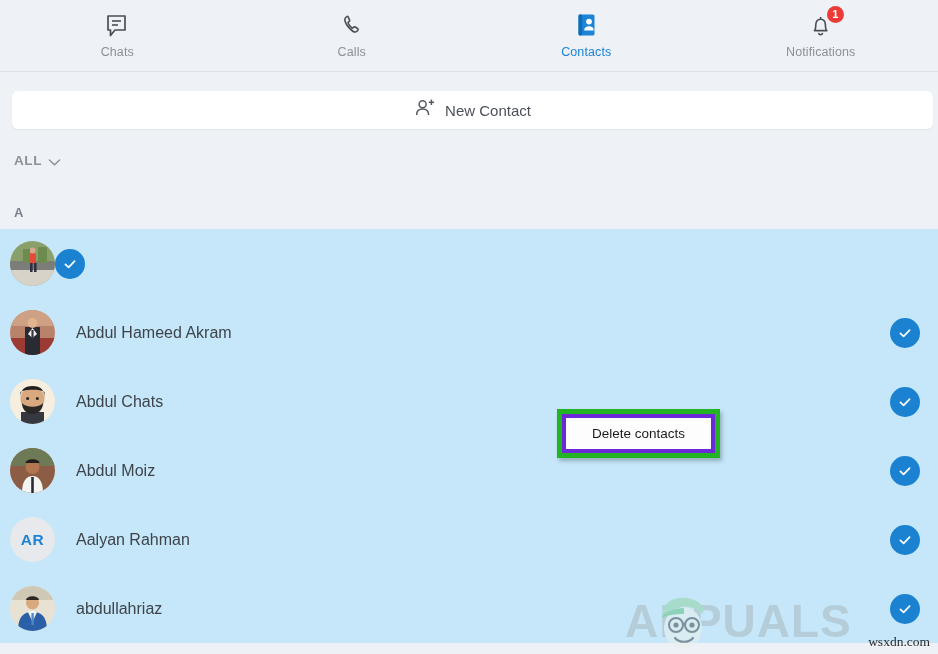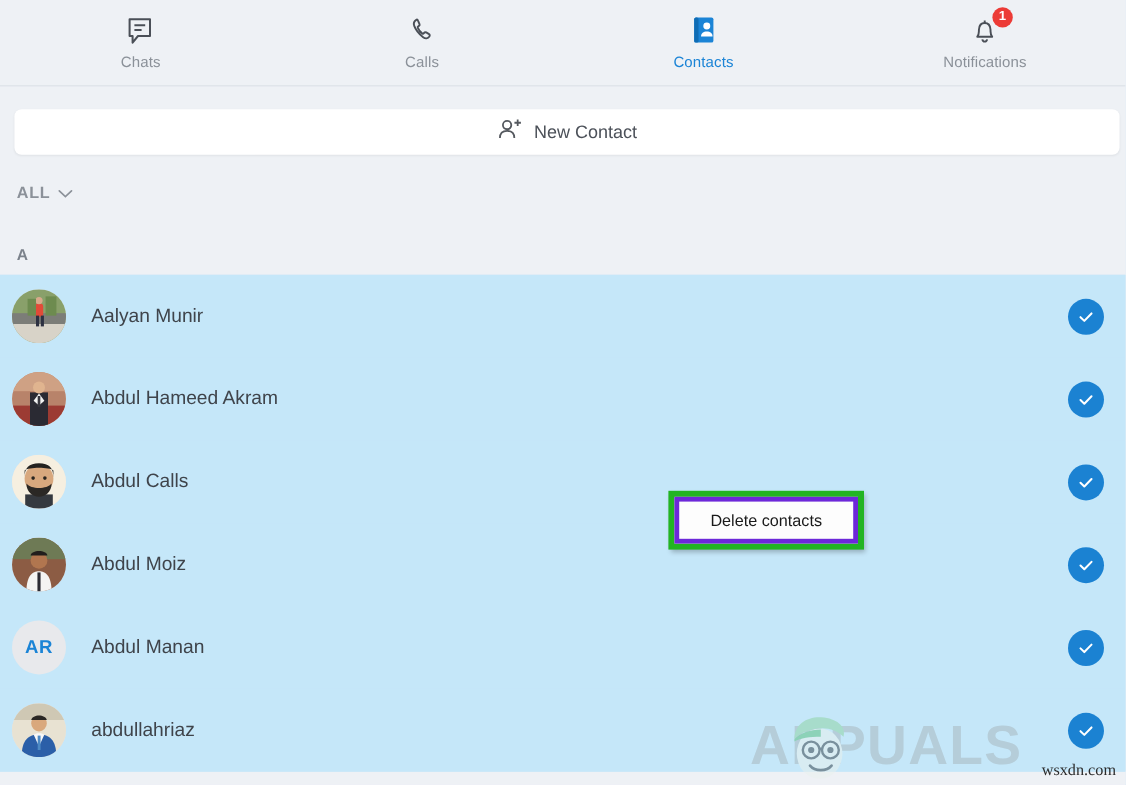--- a/index.html
+++ b/index.html
@@ -207,21 +207,20 @@
           <rect y="26" width="45" height="19" fill="#d8d3c8"></rect>
           <rect x="0" y="20" width="45" height="9" fill="#7c7d78"></rect>
           <rect x="19" y="12" width="7" height="11" rx="2.5" fill="#e14b38"></rect>
           <circle cx="22.5" cy="9.5" r="3" fill="#d7a98a"></circle>
           <rect x="20" y="22" width="2.6" height="9" fill="#2d3142"></rect>
           <rect x="24" y="22" width="2.6" height="9" fill="#2d3142"></rect>
           <rect x="13" y="8" width="7" height="14" fill="#6d8b4f"></rect>
           <rect x="28" y="6" width="9" height="16" fill="#6d8b4f"></rect>
         </svg>
       </div>
-      <div class="contact-name">Aalyan Munir</div>
       <div class="check-circle">
         <svg width="16" height="16" viewBox="0 0 16 16">
           <path d="M3.4 8.3 L6.6 11.4 L12.6 5.2" fill="none" stroke="#ffffff" stroke-width="1.7" stroke-linecap="round" stroke-linejoin="round"></path>
         </svg>
       </div>
     </div>
 
     <div class="contact-row">
       <div class="avatar">
         <svg viewBox="0 0 45 45" class="ph">
@@ -247,21 +246,21 @@
         <svg viewBox="0 0 45 45" class="ph">
           <rect width="45" height="45" fill="#f6efe0"></rect>
           <rect x="11" y="33" width="23" height="12" fill="#35393f"></rect>
           <circle cx="22.5" cy="20" r="12" fill="#d8a87e"></circle>
           <path d="M10.5 19 C10.5 11 14 7 22.5 7 C31 7 34.5 11 34.5 19 L34.5 13 C31 10 14 10 10.5 13 Z" fill="#23211f"></path>
           <path d="M12 24 C12 31 17 35 22.5 35 C28 35 33 31 33 24 C29 29 16 29 12 24 Z" fill="#2b2825"></path>
           <circle cx="17.6" cy="19.4" r="1.5" fill="#2a2520"></circle>
           <circle cx="27.4" cy="19.4" r="1.5" fill="#2a2520"></circle>
         </svg>
       </div>
-      <div class="contact-name">Abdul Calls</div>
+      <div class="contact-name">Abdul Chats</div>
       <div class="check-circle">
         <svg width="16" height="16" viewBox="0 0 16 16">
           <path d="M3.4 8.3 L6.6 11.4 L12.6 5.2" fill="none" stroke="#ffffff" stroke-width="1.7" stroke-linecap="round" stroke-linejoin="round"></path>
         </svg>
       </div>
     </div>
 
     <div class="contact-row">
       <div class="avatar">
         <svg viewBox="0 0 45 45" class="ph">
@@ -278,21 +277,21 @@
         <svg width="16" height="16" viewBox="0 0 16 16">
           <path d="M3.4 8.3 L6.6 11.4 L12.6 5.2" fill="none" stroke="#ffffff" stroke-width="1.7" stroke-linecap="round" stroke-linejoin="round"></path>
         </svg>
       </div>
     </div>
 
     <div class="contact-row">
       <div class="avatar initials">
         <span>AR</span>
       </div>
-      <div class="contact-name">Abdul Manan</div>
+      <div class="contact-name">Aalyan Rahman</div>
       <div class="check-circle">
         <svg width="16" height="16" viewBox="0 0 16 16">
           <path d="M3.4 8.3 L6.6 11.4 L12.6 5.2" fill="none" stroke="#ffffff" stroke-width="1.7" stroke-linecap="round" stroke-linejoin="round"></path>
         </svg>
       </div>
     </div>
 
     <div class="contact-row">
       <div class="avatar">
         <svg viewBox="0 0 45 45" class="ph">

